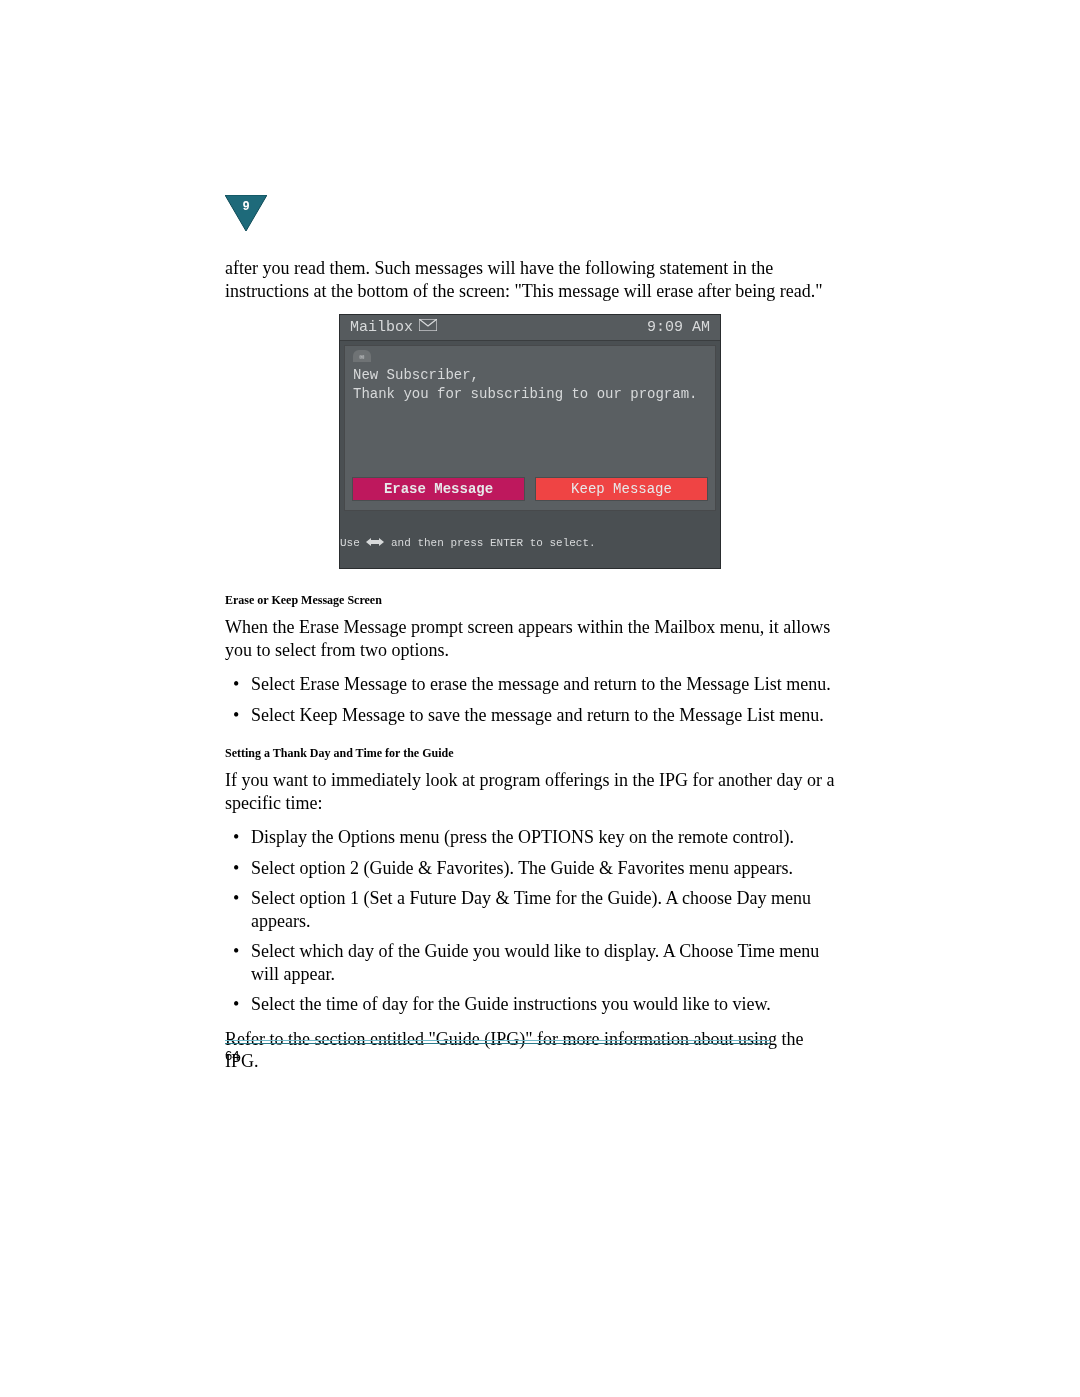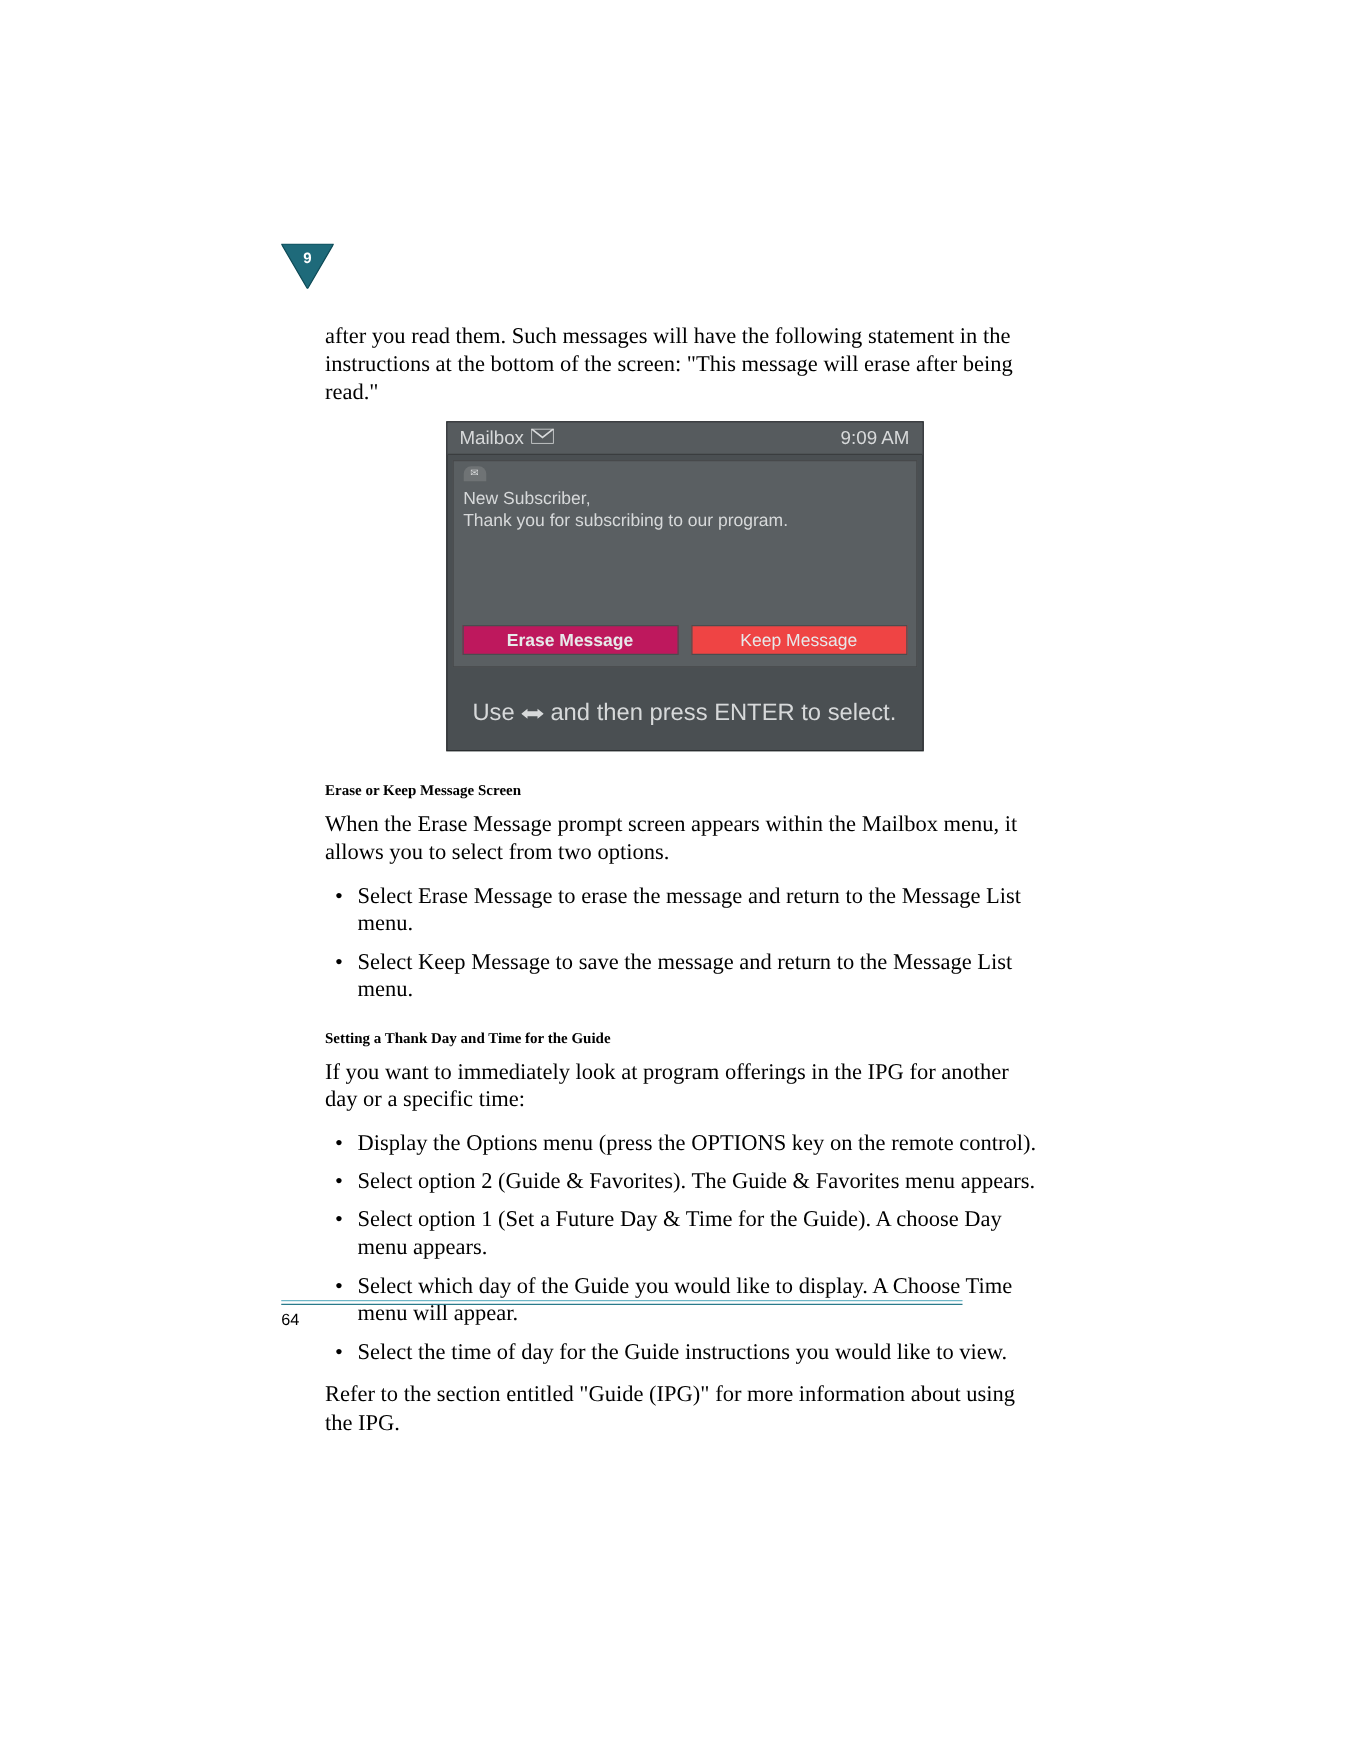--- a/index.html
+++ b/index.html
@@ -34,36 +34,35 @@
     top: 4px;
     width: 42px;
     text-align: center;
     font-family: Arial, sans-serif;
     font-size: 12px;
     color: #fff;
     font-weight: bold;
   }
   .body-text {
     margin-top: 62px;
-    margin-left: 35px;
   }
   p {
     margin: 0 0 12px 0;
     line-height: 1.25;
   }
   .screenshot-wrap {
     display: flex;
     justify-content: center;
     margin: 6px 0 24px 0;
   }
   .tv-screenshot {
     width: 380px;
     background: #4a4f52;
     border: 1px solid #2a2d2f;
-    font-family: Liberation Sans, sans-serif;
+    font-family: Liberation Mono, monospace;
     color: #d7d9da;
     position: relative;
   }
   .tv-header {
     display: flex;
     align-items: center;
     justify-content: space-between;
     padding: 4px 10px;
     font-size: 15px;
     background: #565b5e;
@@ -117,23 +116,23 @@
     text-align: center;
     padding: 3px 0;
     font-size: 14px;
     color: #e7e9ea;
   }
   .tv-button.active {
     background: #be185d;
     font-weight: bold;
   }
   .tv-footer {
-    text-align: center;
+    text-align: left;
     padding: 28px 0 18px 0;
-    font-size: 19px;
+    font-size: 11px;
   }
   .arrow-lr {
     display: inline-block;
     vertical-align: middle;
   }
   h3.section-heading {
     font-family: "Times New Roman", Times, serif;
     font-weight: bold;
     font-size: 12px;
     margin: 20px 0 8px 0;

